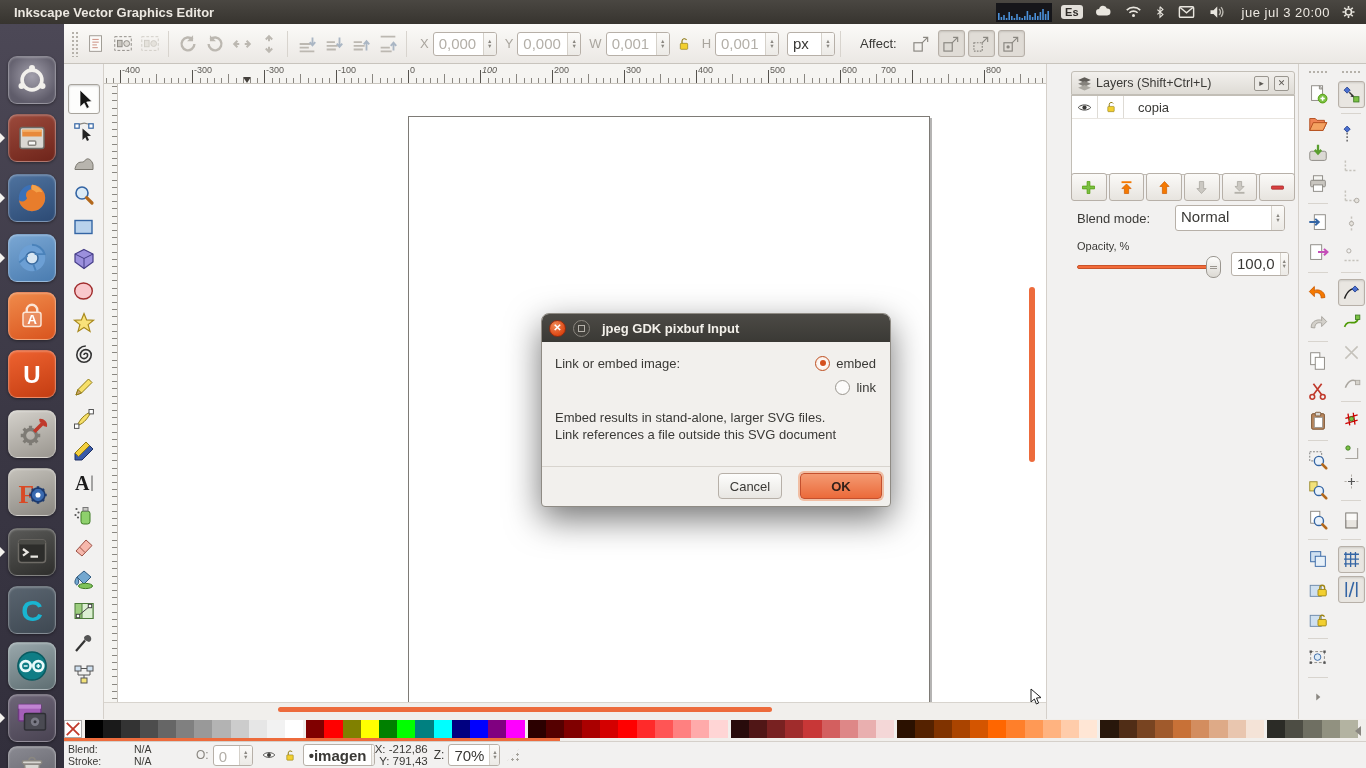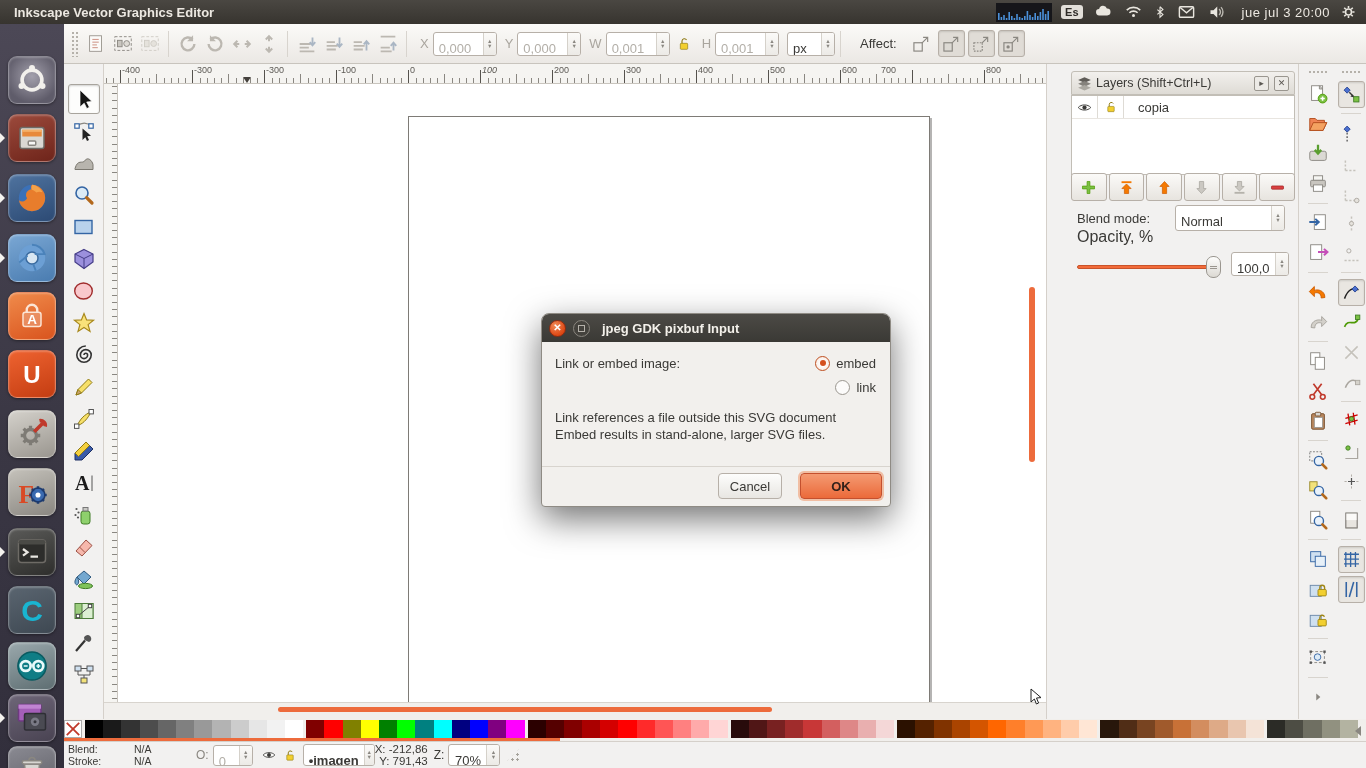--- a/index.html
+++ b/index.html
@@ -36,21 +36,21 @@
 
 
 #toolcontrols{position:absolute;left:64px;top:24px;width:1302px;height:40px;background:linear-gradient(#fbfaf8,#ebe8e4);border-bottom:1px solid #c8c4bd;display:flex;align-items:center;padding-left:4px;z-index:30}
 .grip-v{width:8px;height:26px;margin:0 3px;background-image:radial-gradient(#b5b1aa 1px,transparent 1.3px);background-size:4px 4px}
 .tbico{width:27px;height:27px;display:flex;align-items:center;justify-content:center;border-radius:3px}
 .tbico .ic{width:22px;height:22px}
 .tbico.pressed{background:#e0dcd6;border:1px solid #b7b0a8;box-shadow:inset 0 1px 2px rgba(0,0,0,.12)}
 .vsep{width:1px;height:26px;background:#d8d4ce;margin:0 5px}
 .fldlab{color:#a9a59e;font-size:13px;margin:0 4px 0 8px}
 .spin{display:flex;height:24px;background:#fff;border:1px solid #b7b0a8;border-radius:3px;overflow:hidden;align-items:stretch}
-.spin .val{flex:1;padding:8px 5px;font-size:13px;color:#3a3936;white-space:nowrap}
+.spin .val{flex:1;padding:2px 5px;font-size:15px;color:#3a3936;white-space:nowrap}
 .spin.dis .val{color:#b3afa8}
 .spin .sb{width:13px;border-left:1px solid #d5d1ca;display:flex;flex-direction:column;align-items:center;justify-content:center;color:#8a8781;background:linear-gradient(#fbfaf8,#eceae6)}
 .spin .sb i{font-style:normal;font-size:5.5px;line-height:5px}
 #affect-label{color:#3a3936;margin:0 8px 0 14px}
 
 
 #toolbox{position:absolute;left:64px;top:64px;width:40px;height:655px;background:#f2f1f0;border-right:1px solid #d5d0ca;z-index:20}
 .tool{position:absolute;left:4px;width:32px;height:30px;display:flex;align-items:center;justify-content:center;border-radius:3px}
 .tool .ic{width:24px;height:24px}
 .tool.selected{background:#fdfdfc;border:1px solid #a8a49d;box-shadow:inset 0 1px 2px rgba(0,0,0,.18)}
@@ -102,21 +102,21 @@
 .lrow{height:23px;display:flex;align-items:center;border-bottom:1px solid #e8e5e0}
 .lrow.sel{background:#d6d2cc}
 .lcell{width:26px;height:100%;display:flex;align-items:center;justify-content:center;border-right:1px solid #dedbd5}
 .lcell .ic{width:15px;height:15px}
 .lname{font-size:13px;margin-left:14px}
 #layers-btns{position:absolute;left:24px;top:109px;width:224px;height:28px;display:flex;gap:2px}
 .lbtn{flex:1;border:1px solid #b7b0a8;border-radius:3px;background:linear-gradient(#fbfaf8,#e7e4df);display:flex;align-items:center;justify-content:center}
 .lbtn .ic{width:17px;height:17px}
 #blend-label{position:absolute;left:30px;top:147px;font-size:13px}
 #blend-combo{position:absolute;left:128px;top:141px;width:110px;height:26px}
-#opacity-label{position:absolute;left:30px;top:164px;font-size:16px}
+#opacity-label{position:absolute;left:30px;top:176px;font-size:11px}
 #op-slider{position:absolute;left:30px;top:199px;width:142px;height:8px}
 #op-track{position:absolute;left:0;top:2px;width:100%;height:4px;border-radius:2px;background:#f26b3a;border:1px solid #c9532a}
 #op-handle{position:absolute;right:-2px;top:-7px;width:15px;height:22px;border-radius:7px;background:linear-gradient(#fdfdfc,#dcd9d3);border:1px solid #9a968f;display:flex;align-items:center;justify-content:center}
 #op-handle i{width:7px;border-top:1px solid #9a968f;border-bottom:1px solid #9a968f;height:3px;display:block}
 #op-spin{position:absolute;left:184px;top:188px;width:58px}
 
 
 #rightbars{position:absolute;left:1298px;top:64px;width:68px;height:655px;background:#f2f1f0;border-left:1px solid #d5d0ca;z-index:20}
 .rcol{position:absolute;top:4px;display:flex;flex-direction:column;align-items:center}
 #cmdcol{left:3px;width:32px}
@@ -1307,19 +1307,19 @@
       <div class="radio-row" style="top: 40px;">
         <span class="radio sel"></span>
         <span class="radio-lab">embed</span>
       </div>
       <div class="radio-row" style="top: 64px;">
         <span class="radio"></span>
         <span class="radio-lab">link</span>
       </div>
     </div>
   <div id="dlg-desc">
+      <div>Embed results in stand-alone, larger SVG files.</div>
       <div>Link references a file outside this SVG document</div>
-      <div>Embed results in stand-alone, larger SVG files.</div>
     </div>
   <div id="dlg-sep"></div>
   <div id="dlg-cancel" class="dlg-btn">Cancel</div>
   <div id="dlg-ok" class="dlg-btn">OK</div>
 </div>
 
 </body></html>

